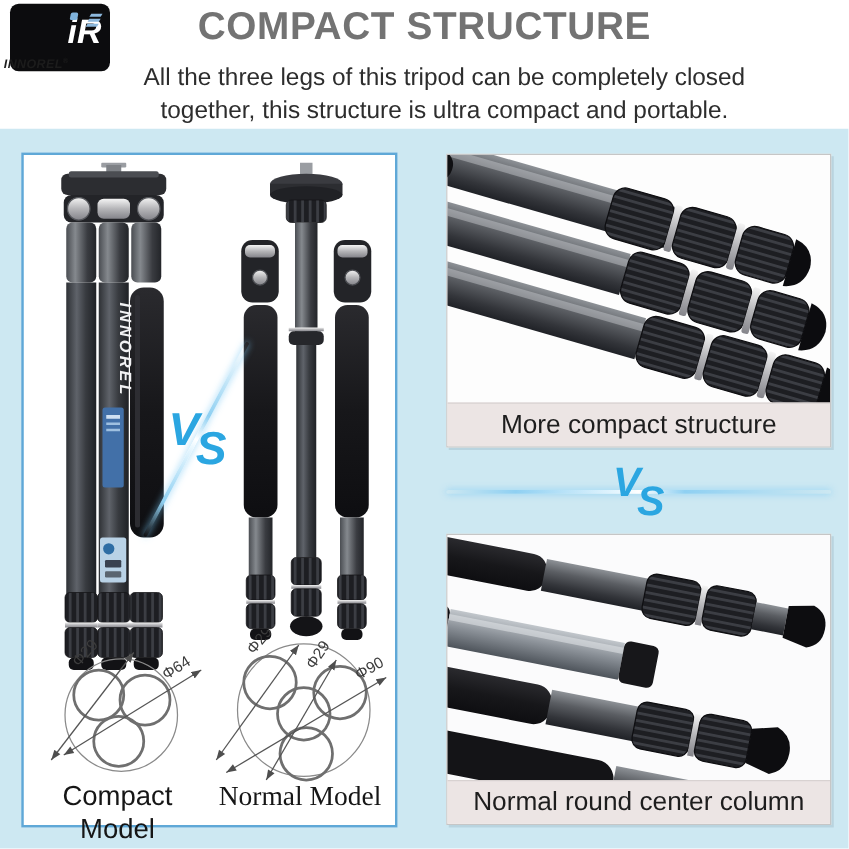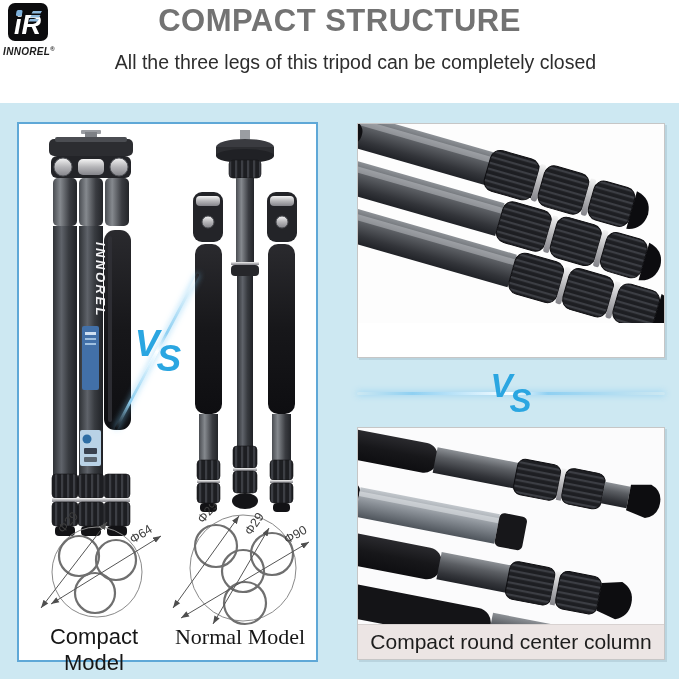--- a/index.html
+++ b/index.html
@@ -1,21 +1,21 @@
 <!DOCTYPE html>
 <html><head>
 <meta charset="utf-8">
 <style>
   html,body{margin:0;padding:0;background:#ffffff;}
   .canvas{position:relative;width:679px;height:679px;background:#ffffff;overflow:hidden;
           font-family:"Liberation Sans", sans-serif;}
   .abs{position:absolute;}
 
   
-  .logo-box{left:8px;top:3px;width:40px;height:38px;background:#0c0c0e;border-radius:7px;}
+  .logo-box{left:8px;top:3px;width:40px;height:54px;background:#0c0c0e;border-radius:7px;padding-left:40px;}
   .logo-name{left:0;top:46px;width:58px;text-align:center;font-size:10px;font-weight:bold;
              font-style:italic;letter-spacing:.3px;color:#1c1c1c;}
   .logo-name sup{font-size:6px;font-style:normal;}
   .page-title{left:0;right:0;top:3px;text-align:center;font-size:31px;font-weight:700;
               color:#737373;letter-spacing:.5px;}
   .subtitle{left:0;right:0;top:49px;text-align:center;font-size:19.5px;line-height:26px;color:#2d2d2d;padding-left:32px;}
 
   
   .blue-bg{left:0;top:103px;width:679px;height:576px;background:#cde8f2;}
 
@@ -121,20 +121,21 @@
       <rect x="32" y="16" width="9" height="2.4" fill="#8db9de" transform="skewX(-32)"></rect>
     </svg>
   </div>
   <div class="abs logo-name">
     <span>INNOREL</span><sup>®</sup>
   </div>
 
   <h1 class="abs page-title" style="margin:0;">COMPACT STRUCTURE</h1>
   <div class="abs subtitle">
     <div>All the three legs of this tripod can be completely closed</div>
+    <div>together, this structure is ultra compact and portable.</div>
   </div>
 
   <div class="abs blue-bg"></div>
 
   <section class="abs left-panel">
 
     <svg class="abs svg-compact-tripod" width="132" height="408" viewBox="0 0 132 408">
       <rect x="56" y="0" width="20" height="4" rx="1" fill="#9a9da2"></rect>
       <rect x="60" y="2" width="12" height="9" fill="#7e8186"></rect>
       <rect x="24" y="9" width="84" height="17" rx="5" fill="#2c2d31"></rect>
@@ -278,20 +279,21 @@
           <rect x="-150" y="7" width="280" height="6" fill="#c9ccd0" opacity="0.45"></rect>
           <rect x="130" y="-2" width="50" height="42" rx="10" fill="url(#pRibsH)" stroke="#0e0e11"></rect>
           <rect x="180" y="0" width="6" height="38" rx="2" fill="url(#gSilver)"></rect>
           <rect x="186" y="-2" width="46" height="42" rx="10" fill="url(#pRibsH)" stroke="#0e0e11"></rect>
           <rect x="232" y="0" width="6" height="38" rx="2" fill="url(#gSilver)"></rect>
           <rect x="238" y="-1" width="42" height="40" rx="10" fill="url(#pRibsH)" stroke="#0e0e11"></rect>
           <path d="M280,0 q16,3 17,19 q-1,17 -17,20 l0,-39 z" fill="#0c0c0f"></path>
         </g>
       </g>
     </svg>
+    <div class="caption-bar">More compact structure</div>
   </section>
 
   <div class="abs vs vs-right">
     <span class="streak streak-right"></span>
     <span class="letter v">V</span>
     <span class="letter s">S</span>
   </div>
 
   <section class="abs photo-panel panel-bottom-right">
     <svg width="306" height="197" viewBox="0 0 306 197">
@@ -320,16 +322,16 @@
           <rect x="209" y="-3" width="42" height="38" rx="8" fill="url(#pRibsH)" stroke="#0e0e11"></rect>
           <path d="M251,2 l20,-5 q13,5 13,19 q0,14 -13,19 l-20,-5 z" fill="#0d0d10"></path>
         </g>
         <g transform="translate(-16,154)">
           <rect x="-20" y="0" width="200" height="34" rx="15" fill="#141417"></rect>
           <rect x="180" y="2" width="80" height="30" fill="url(#gTube)"></rect>
           <rect x="258" y="-2" width="44" height="38" rx="8" fill="url(#pRibsH)" stroke="#0e0e11"></rect>
         </g>
       </g>
     </svg>
-    <div class="caption-bar">Compact round center column</div>
+    <div class="caption-bar">Normal round center column</div>
   </section>
 
 </div>
 
 </body></html>

